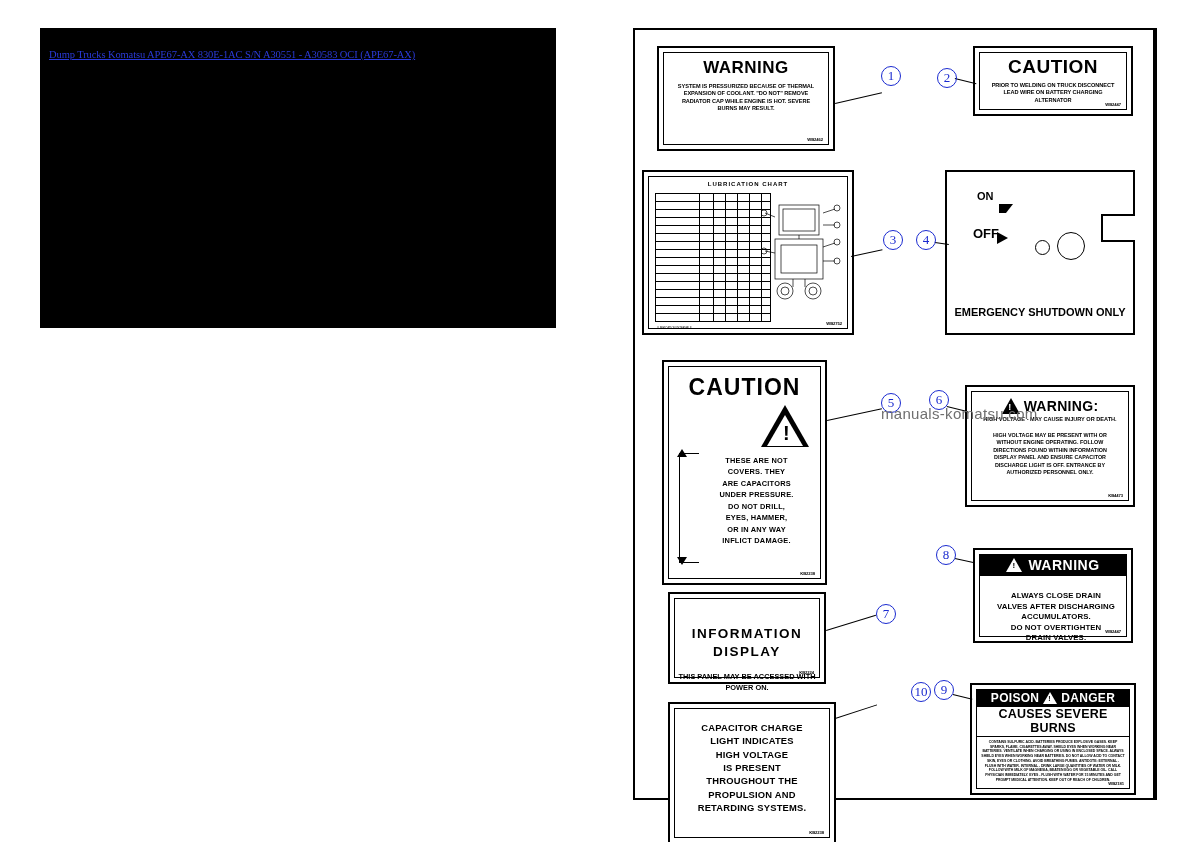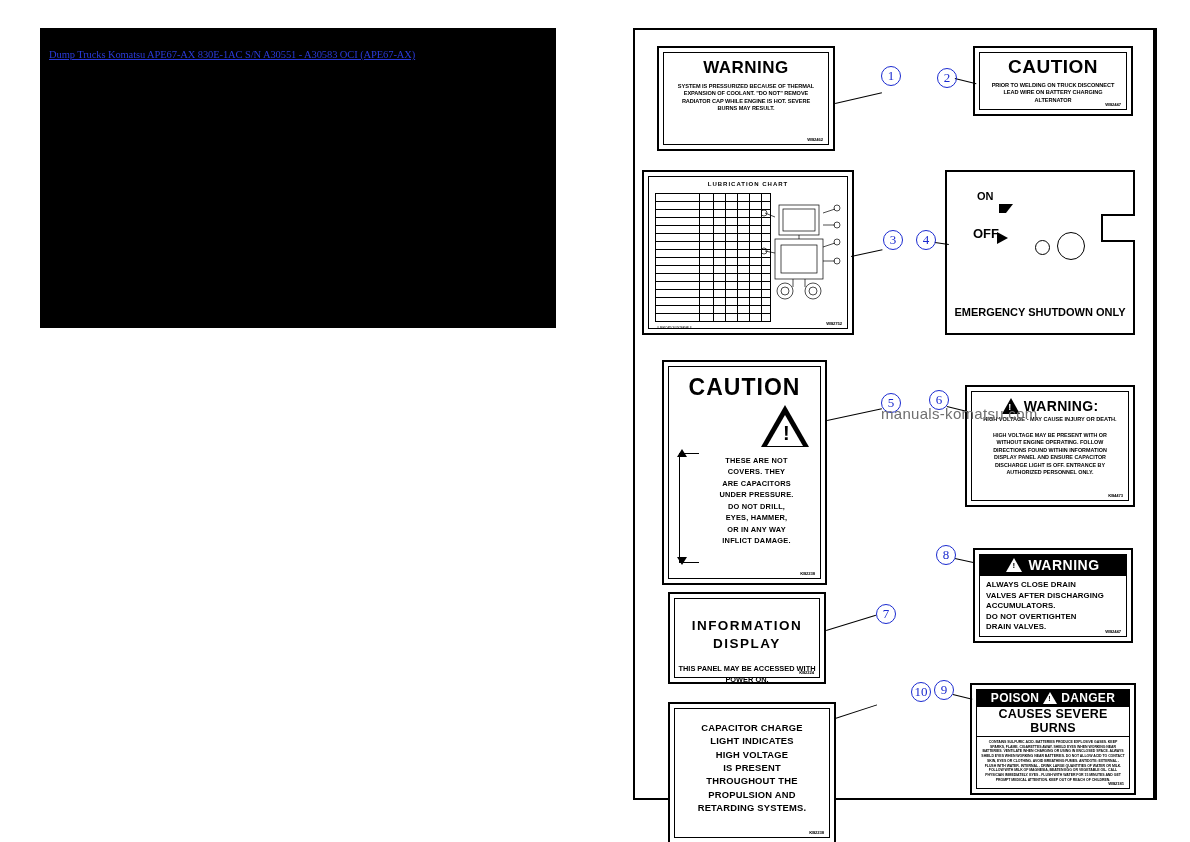--- a/index.html
+++ b/index.html
@@ -162,25 +162,25 @@
   .w6-tri::after{content:"!";position:absolute;left:-2.5px;top:4px;font-size:9px;color:#fff;font-weight:bold;}
   .w6-title { font-size:14px; font-weight:bold; letter-spacing:0.3px; }
   .w6-sub { font-size:5.6px; font-weight:bold; margin-top:2px; }
   .w6-body { font-size:5.4px; font-weight:bold; line-height:1.38; margin-top:10px; padding: 0 6px; }
 
   
   #plate-8 { left: 338px; top: 518px; width: 160px; height: 95px; }
   .w8-bar { background:#000; color:#fff; font-weight:bold; font-size:14px; padding:2px 0 3px; letter-spacing:0.5px; display:flex; align-items:center; justify-content:center; gap:6px;}
   .w8-tri { width:0;height:0;border-left:8px solid transparent;border-right:8px solid transparent;border-bottom:14px solid #fff; position:relative;}
   .w8-tri::after{content:"!";position:absolute;left:-2px;top:3px;font-size:8px;color:#000;font-weight:bold;}
-  .w8-body { text-align:left; font-size:7.8px; font-weight:bold; line-height:1.35; padding:4px 0 0 6px; letter-spacing:0.1px;}
+  .w8-body { text-align:center; font-size:7.8px; font-weight:bold; line-height:1.35; padding:15px 0 0 6px; letter-spacing:0.1px;}
 
   
   #plate-7 { left: 33px; top: 562px; width: 158px; height: 92px; }
-  .p7-head { font-size:13.5px; font-weight:bold; letter-spacing:1.5px; line-height:1.3; margin-top:16px;}
+  .p7-head { font-size:13.5px; font-weight:bold; letter-spacing:1.5px; line-height:1.3; margin-top:24px;}
   .p7-body { font-size:7.4px; font-weight:bold; line-height:1.45; margin-top:12px;}
 
   
   #plate-9 { left: 335px; top: 653px; width: 166px; height: 112px; }
   .p9-bar1 { background:#000; color:#fff; font-weight:bold; font-size:12px; letter-spacing:0.3px; display:flex; align-items:center; justify-content:center; gap:4px; padding:1px 0 2px;}
   .p9-tri { width:0;height:0;border-left:7px solid transparent;border-right:7px solid transparent;border-bottom:12px solid #fff; position:relative;}
   .p9-tri::after{content:"!";position:absolute;left:-2px;top:2.5px;font-size:7px;color:#000;font-weight:bold;}
   .p9-bar2 { font-weight:bold; font-size:12.5px; letter-spacing:0.2px; border-bottom:1px solid #000; padding-bottom:1px;}
   .p9-body { font-size:3.5px; font-weight:bold; line-height:1.35; padding:3px 4px 0; text-align:center; letter-spacing:-0.05px;}
 

